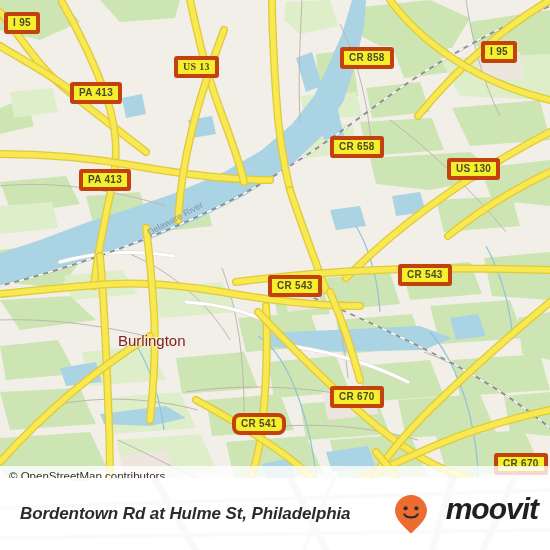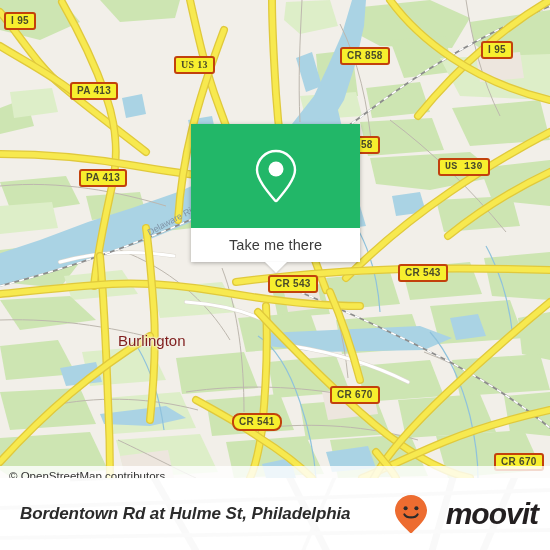--- a/index.html
+++ b/index.html
@@ -29,21 +29,21 @@
     height: 478px;
     overflow: hidden;
     background: #F2EFE9;
   }
   #map-svg { display: block; }
 
   
   .shield {
     position: absolute;
     background: #F7EF2E;
-    border: 2px solid #c2410c;
+    border: 4px solid #c2410c;
     border-radius: 3px;
     color: #4a4a2a;
     font-size: 10px;
     font-weight: bold;
     letter-spacing: 0.3px;
     padding: 1px 5px 2px 5px;
     line-height: 11px;
     white-space: nowrap;
     box-sizing: border-box;
     text-shadow: 0 0 1px #F7EF2E;
@@ -158,21 +158,21 @@
   }
   #footer-title {
     color: #2b2b2b;
     font-size: 17px;
     font-weight: bold;
     letter-spacing: -0.1px;
     white-space: nowrap;
   }
   #brand {
     display: flex;
-    align-items: center;
+    align-items: flex-start;
     gap: 18px;
   }
   #brand-wordmark {
     color: #231f20;
     font-size: 30px;
     font-weight: bold;
     letter-spacing: -1px;
     line-height: 30px;
   }
 </style>
@@ -390,48 +390,35 @@
     </svg>
 
     <div id="shields">
         <div class="shield" style="left: 4px; top: 12px;">I 95</div>
         <div class="shield" style="left: 174px; top: 56px; font-family: Liberation Serif, serif;">US 13</div>
         <div class="shield" style="left: 70px; top: 82px;">PA 413</div>
         <div class="shield" style="left: 340px; top: 47px;">CR 858</div>
         <div class="shield" style="left: 481px; top: 41px;">I 95</div>
         <div class="shield" style="left: 79px; top: 169px;">PA 413</div>
         <div class="shield" style="left: 330px; top: 136px;">CR 658</div>
-        <div class="shield" style="left: 438px; top: 158px; font-family: Liberation Mono, monospace;">US 130</div>
+        <div class="shield" style="left: 447px; top: 158px;">US 130</div>
         <div class="shield" style="left: 268px; top: 275px;">CR 543</div>
         <div class="shield" style="left: 398px; top: 264px;">CR 543</div>
         <div class="shield" style="left: 330px; top: 386px;">CR 670</div>
         <div class="shield" style="left: 232px; top: 413px; border-radius: 8px;">CR 541</div>
         <div class="shield" style="left: 494px; top: 453px;">CR 670</div>
       </div>
 
     <div id="place-labels">
         <div class="place-label" style="left: 118px; top: 332px;">Burlington</div>
       </div>
     <div id="water-labels">
         <div class="water-label" style="left: 148px; top: 228px; transform: rotate(-28deg); transform-origin: left center;">Delaware River</div>
       </div>
 
-    <div id="popup">
-      <div id="popup-top">
-        <svg width="46" height="56" viewBox="0 0 46 56">
-          <path d="M23 3 C12.5 3 4 11.5 4 22 C4 31 14 43 22 52.5 C22.5 53.1 23.5 53.1 24 52.5
-                   C32 43 42 31 42 22 C42 11.5 33.5 3 23 3 Z" fill="none" stroke="#ffffff" stroke-width="2.4"></path>
-          <circle cx="23" cy="21" r="7.5" fill="#ffffff"></circle>
-        </svg>
-      </div>
-      <div id="popup-bottom">
-        <span id="popup-cta">Take me there</span>
-      </div>
-      <div id="popup-arrow"></div>
-    </div>
 
     <div id="attribution">
       <span>© OpenStreetMap contributors</span>
     </div>
   </div>
 
   <div id="footer">
     <svg id="footer-watermark" viewBox="0 0 550 120">
       <g stroke="#F4F4F4" stroke-width="7" fill="none">
         <path d="M120 -20 L200 120"></path>

